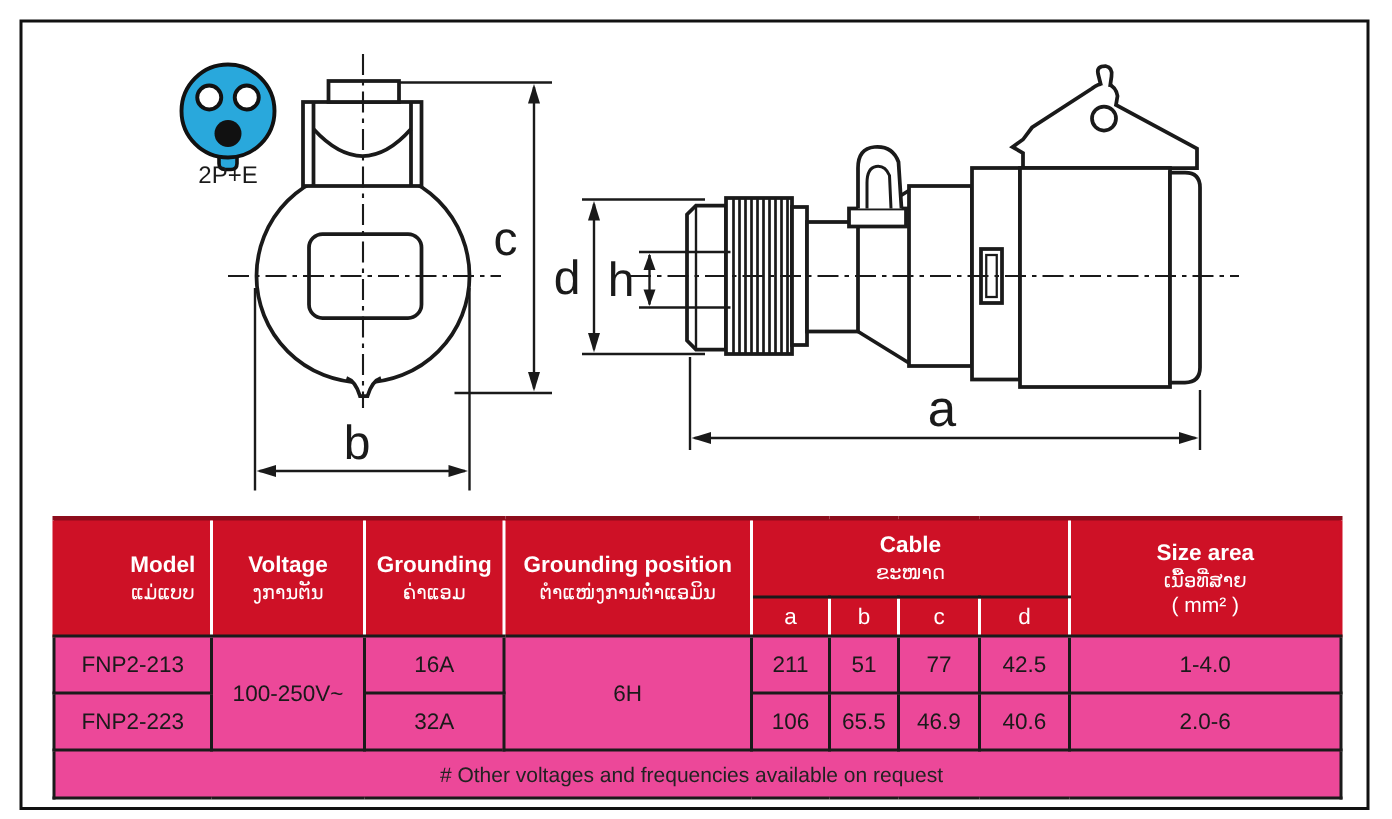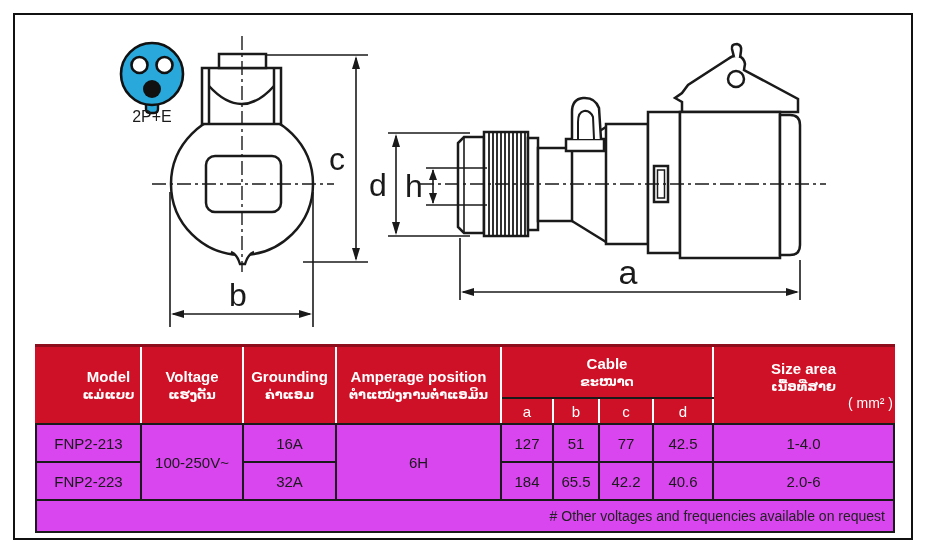--- a/index.html
+++ b/index.html
@@ -24,28 +24,28 @@
   table.spec th{
     background:#CE1126;color:#fff;border:2px solid #fff;
     border-bottom-color:#1a1a1a;padding:0;vertical-align:middle;text-align:center;
     font-weight:bold;
   }
   table.spec thead tr.main-row th{border-top:3px solid #8E0D1C;height:50px;}
   table.spec thead tr.main-row th:first-child{border-left-color:#CE1126;padding-left:40px;}
   table.spec thead tr.main-row th:last-child{border-right-color:#CE1126;}
   table.spec thead tr.sub-row th{height:24px;font-weight:normal;font-size:15px;border-top-color:#fff;}
   th .en{display:block;font-size:15px;font-weight:bold;line-height:19px;}
-  th .lo{display:block;font-size:13px;font-weight:bold;line-height:17px;}
-  th .unit{display:block;font-size:14px;font-weight:normal;line-height:17px;text-align:right;}
+  th .lo{display:block;font-size:13px;font-weight:normal;line-height:17px;}
+  th .unit{display:block;font-size:14px;font-weight:normal;line-height:17px;}
   table.spec td{
-    border:2px solid #1a1a1a;background:#d946ef;text-align:center;
+    border:2px solid #1a1a1a;background:#ec4899;text-align:center;
     font-size:15px;height:36px;padding:0;color:#1a1a1a;
   }
   table.spec tfoot td{
-    text-align:right;font-size:14px;height:30px;padding-right:8px;color:#222;
+    text-align:center;font-size:14px;height:30px;padding-right:8px;color:#222;
   }
 </style>
 </head>
 <body>
 
 <div class="frame"></div>
 
 <svg class="drawing-svg" width="928" height="342" viewBox="0 0 928 342">
 
   <g>
@@ -176,28 +176,28 @@
       <col style="width:181px">
   </colgroup>
   <thead>
     <tr class="main-row">
       <th rowspan="2">
         <span class="en">Model</span>
         <span class="lo">ແມ່ແບບ</span>
       </th>
       <th rowspan="2">
         <span class="en">Voltage</span>
-        <span class="lo">ແຮງດັນ</span>
+        <span class="lo">ງການຕັນ</span>
       </th>
       <th rowspan="2">
         <span class="en">Grounding</span>
         <span class="lo">ຄ່າແອມ</span>
       </th>
       <th rowspan="2">
-        <span class="en">Amperage position</span>
+        <span class="en">Grounding position</span>
         <span class="lo">ຕຳແໜ່ງການຕໍ່າແອມິນ</span>
       </th>
       <th colspan="4">
         <span class="en">Cable</span>
         <span class="lo">ຂະໜາດ</span>
       </th>
       <th rowspan="2">
         <span class="en">Size area</span>
         <span class="lo">ເນື້ອທີ່ສາຍ</span>
         <span class="unit">( mm² )</span>
@@ -209,32 +209,32 @@
       <th>c</th>
       <th>d</th>
     </tr>
   </thead>
   <tbody>
     <tr>
       <td>FNP2-213</td>
       <td rowspan="2">100-250V~</td>
       <td>16A</td>
       <td rowspan="2">6H</td>
-      <td>127</td>
+      <td>211</td>
       <td>51</td>
       <td>77</td>
       <td>42.5</td>
       <td>1-4.0</td>
     </tr>
     <tr>
       <td>FNP2-223</td>
       <td>32A</td>
-      <td>184</td>
+      <td>106</td>
       <td>65.5</td>
-      <td>42.2</td>
+      <td>46.9</td>
       <td>40.6</td>
       <td>2.0-6</td>
     </tr>
   </tbody>
   <tfoot>
     <tr>
       <td colspan="9"># Other voltages and frequencies available on request</td>
     </tr>
   </tfoot>
 </table>

